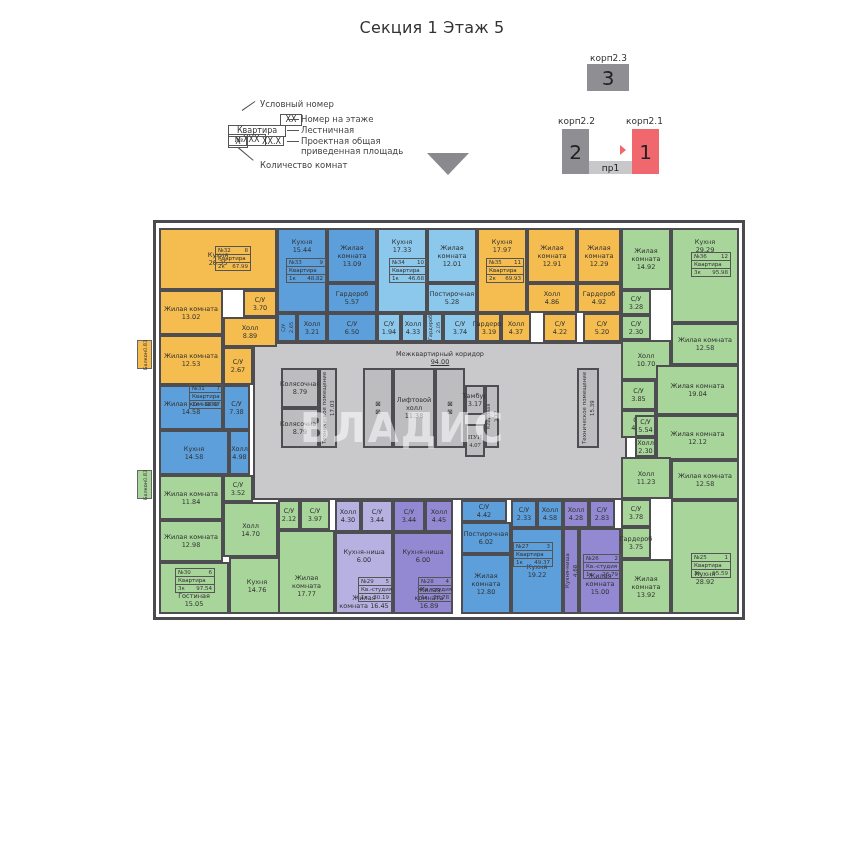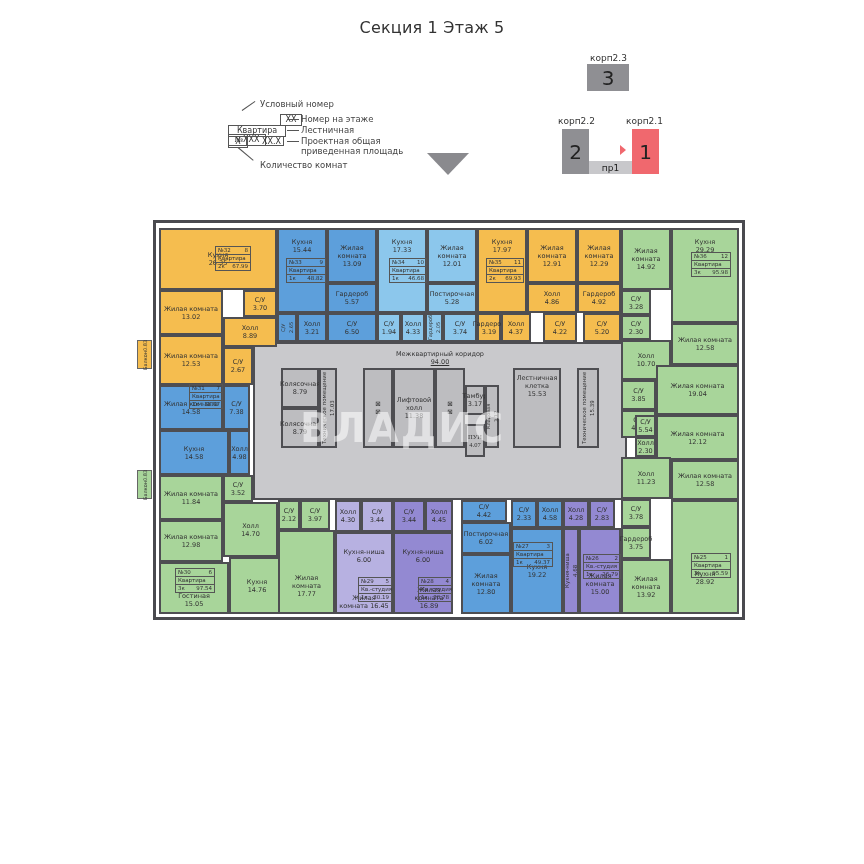--- a/index.html
+++ b/index.html
@@ -110,24 +110,20 @@
       <span>3.17</span>
     </div>
   <div class="room core" style="left:312px;top:204px;width:20px;height:33px;font-family:Liberation Serif, serif;">
       <span>ПУИ</span>
       <span>4.07</span>
     </div>
   <div class="room core rot" style="left:332px;top:165px;width:14px;height:63px;font-size:5px;">
       <span>Кладовая</span> 
       <span>3.17</span>
     </div>
-  <div class="room core" style="left:360px;top:148px;width:48px;height:80px;justify-content:flex-start;padding-top:4px;">
-      <span>Лестничная клетка</span>
-      <span>15.53</span>
-    </div>
   <div class="room core rot" style="left:424px;top:148px;width:22px;height:80px;font-size:5.5px;">
       <span>Техническое помещение</span> 
       <span>15.39</span>
     </div>
 
   <div class="room yellow" style="left:6px;top:8px;width:118px;height:62px;">
       <span>Кухня</span>
       <span>26.35</span>
     </div>
   <div class="room yellow" style="left:6px;top:70px;width:64px;height:45px;">

